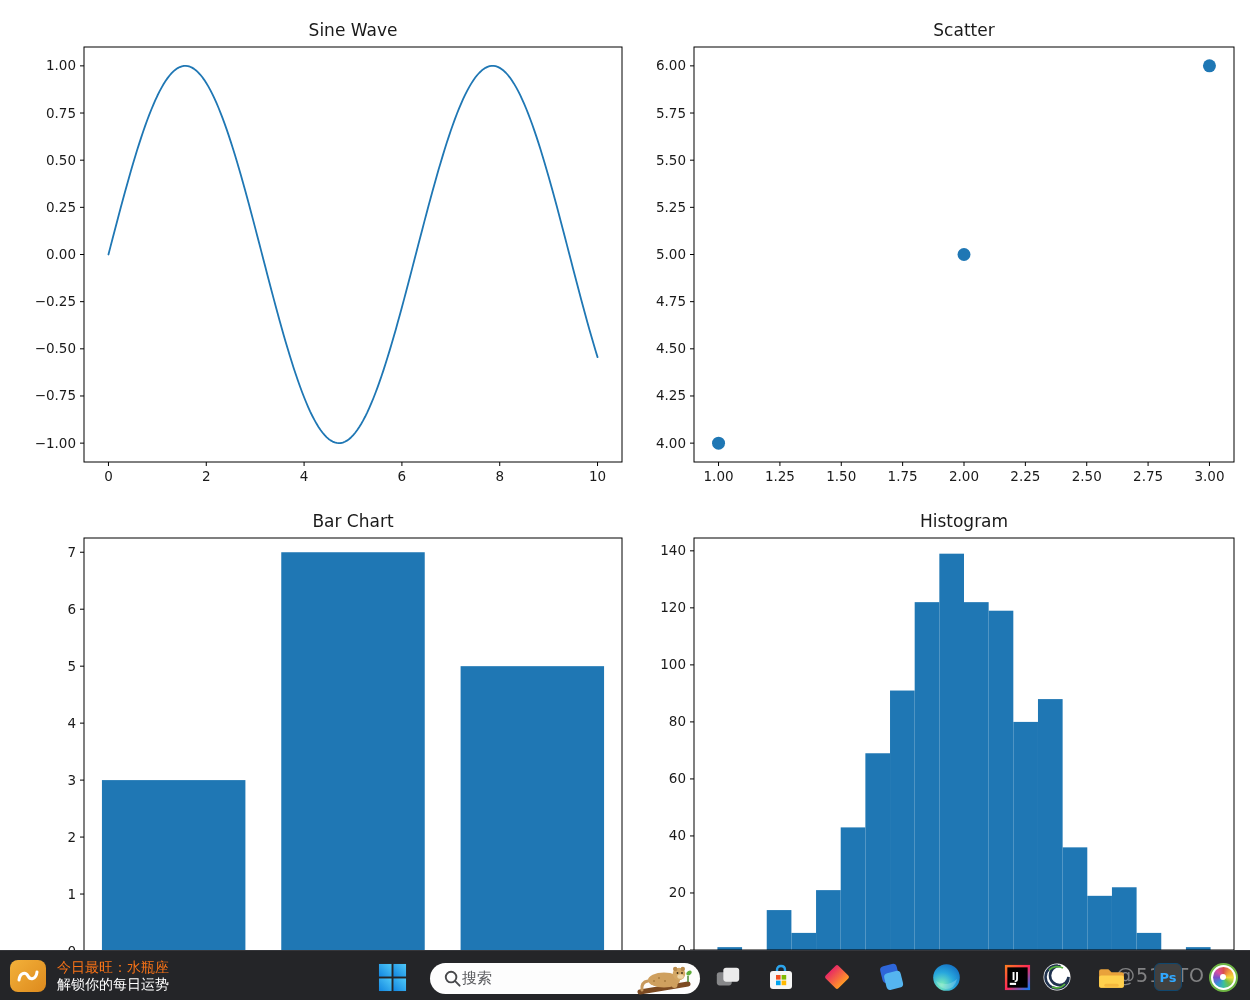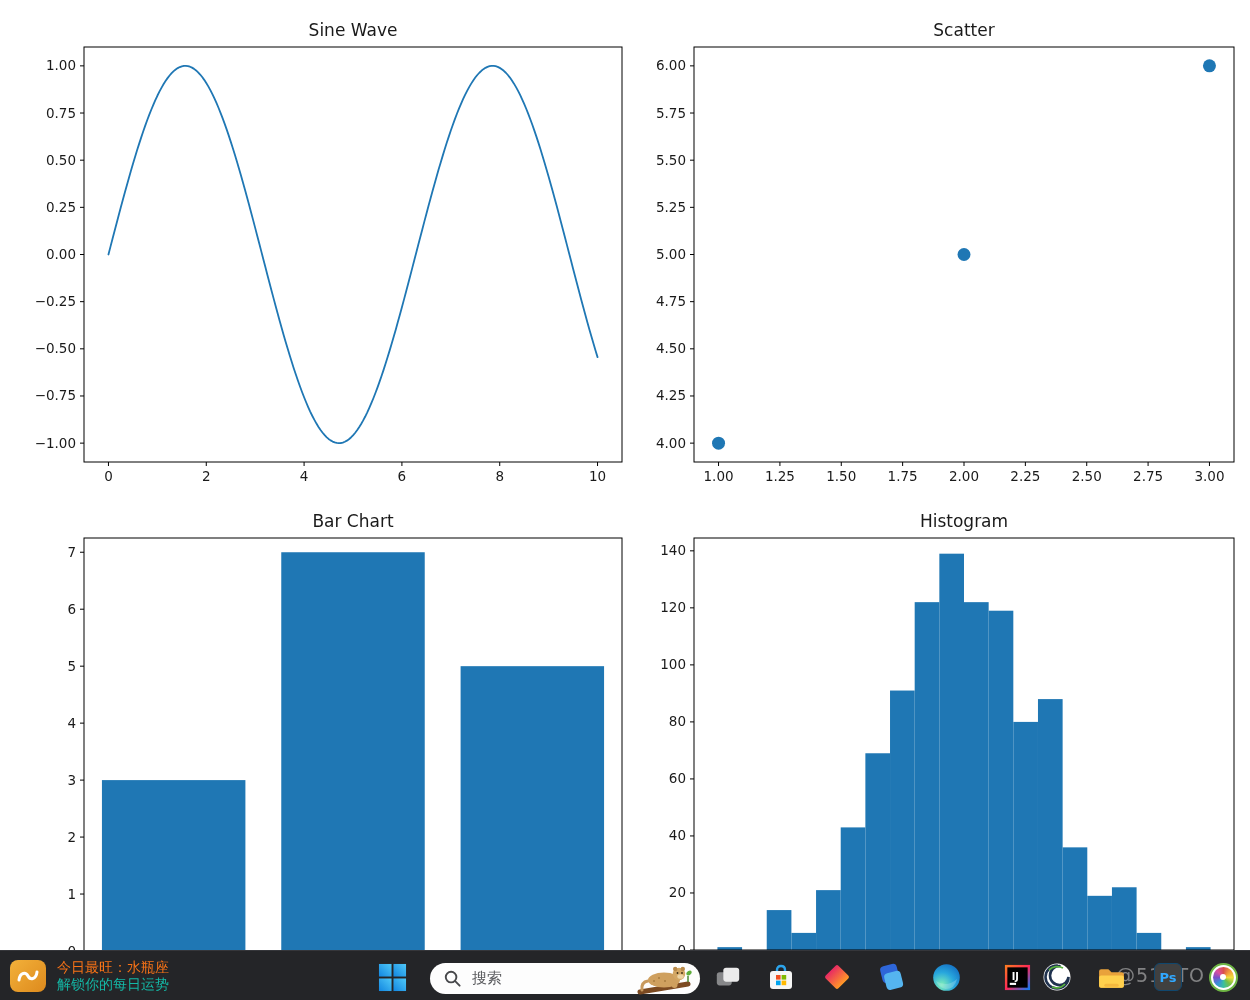--- a/index.html
+++ b/index.html
@@ -15,26 +15,26 @@
   .tb-btn{display:flex;align-items:center;justify-content:center;cursor:pointer;border-radius:5px;}
 
   
   #widget-btn{left:2px;top:5px;height:40px;padding:0 8px;display:flex;align-items:center;gap:11px;}
   #widget-icon{width:36px;height:32px;border-radius:8px;
                background:linear-gradient(135deg,#f3b13a,#dd8a1d);
                display:flex;align-items:center;justify-content:center;flex:0 0 auto;}
   .widget-text{display:flex;flex-direction:column;justify-content:center;line-height:1.18;
                font-family:"Liberation Sans","DejaVu Sans",sans-serif;}
   .widget-line1{font-size:14px;color:#f97316;}
-  .widget-line2{font-size:14px;color:#14b8a6;}
+  .widget-line2{font-size:14px;color:#ffffff;}
 
   
   #search-box{left:430px;top:12px;width:270px;height:31px;border-radius:16px;background:#fdfdfd;
               display:flex;align-items:center;padding-left:13px;box-sizing:border-box;cursor:pointer;}
-  #search-label{font-size:15px;color:#5a5b5e;margin-left:10px;
+  #search-label{font-size:15px;color:#5a5b5e;
                 font-family:"Liberation Sans","DejaVu Sans",sans-serif;}
   #search-cougar{position:absolute;right:4px;top:-2px;}
 
   .appbtn{width:34px;height:34px;top:9px;z-index:2;}
 
   
   .ps-tile{width:28px;height:28px;border-radius:6px;background:#404040;border:1.5px solid #10476e;
            display:flex;align-items:center;justify-content:center;box-sizing:border-box;}
   .ps-tile span{color:#31a8ff;font-weight:bold;font-size:13px;
                 font-family:"DejaVu Sans",sans-serif;}

